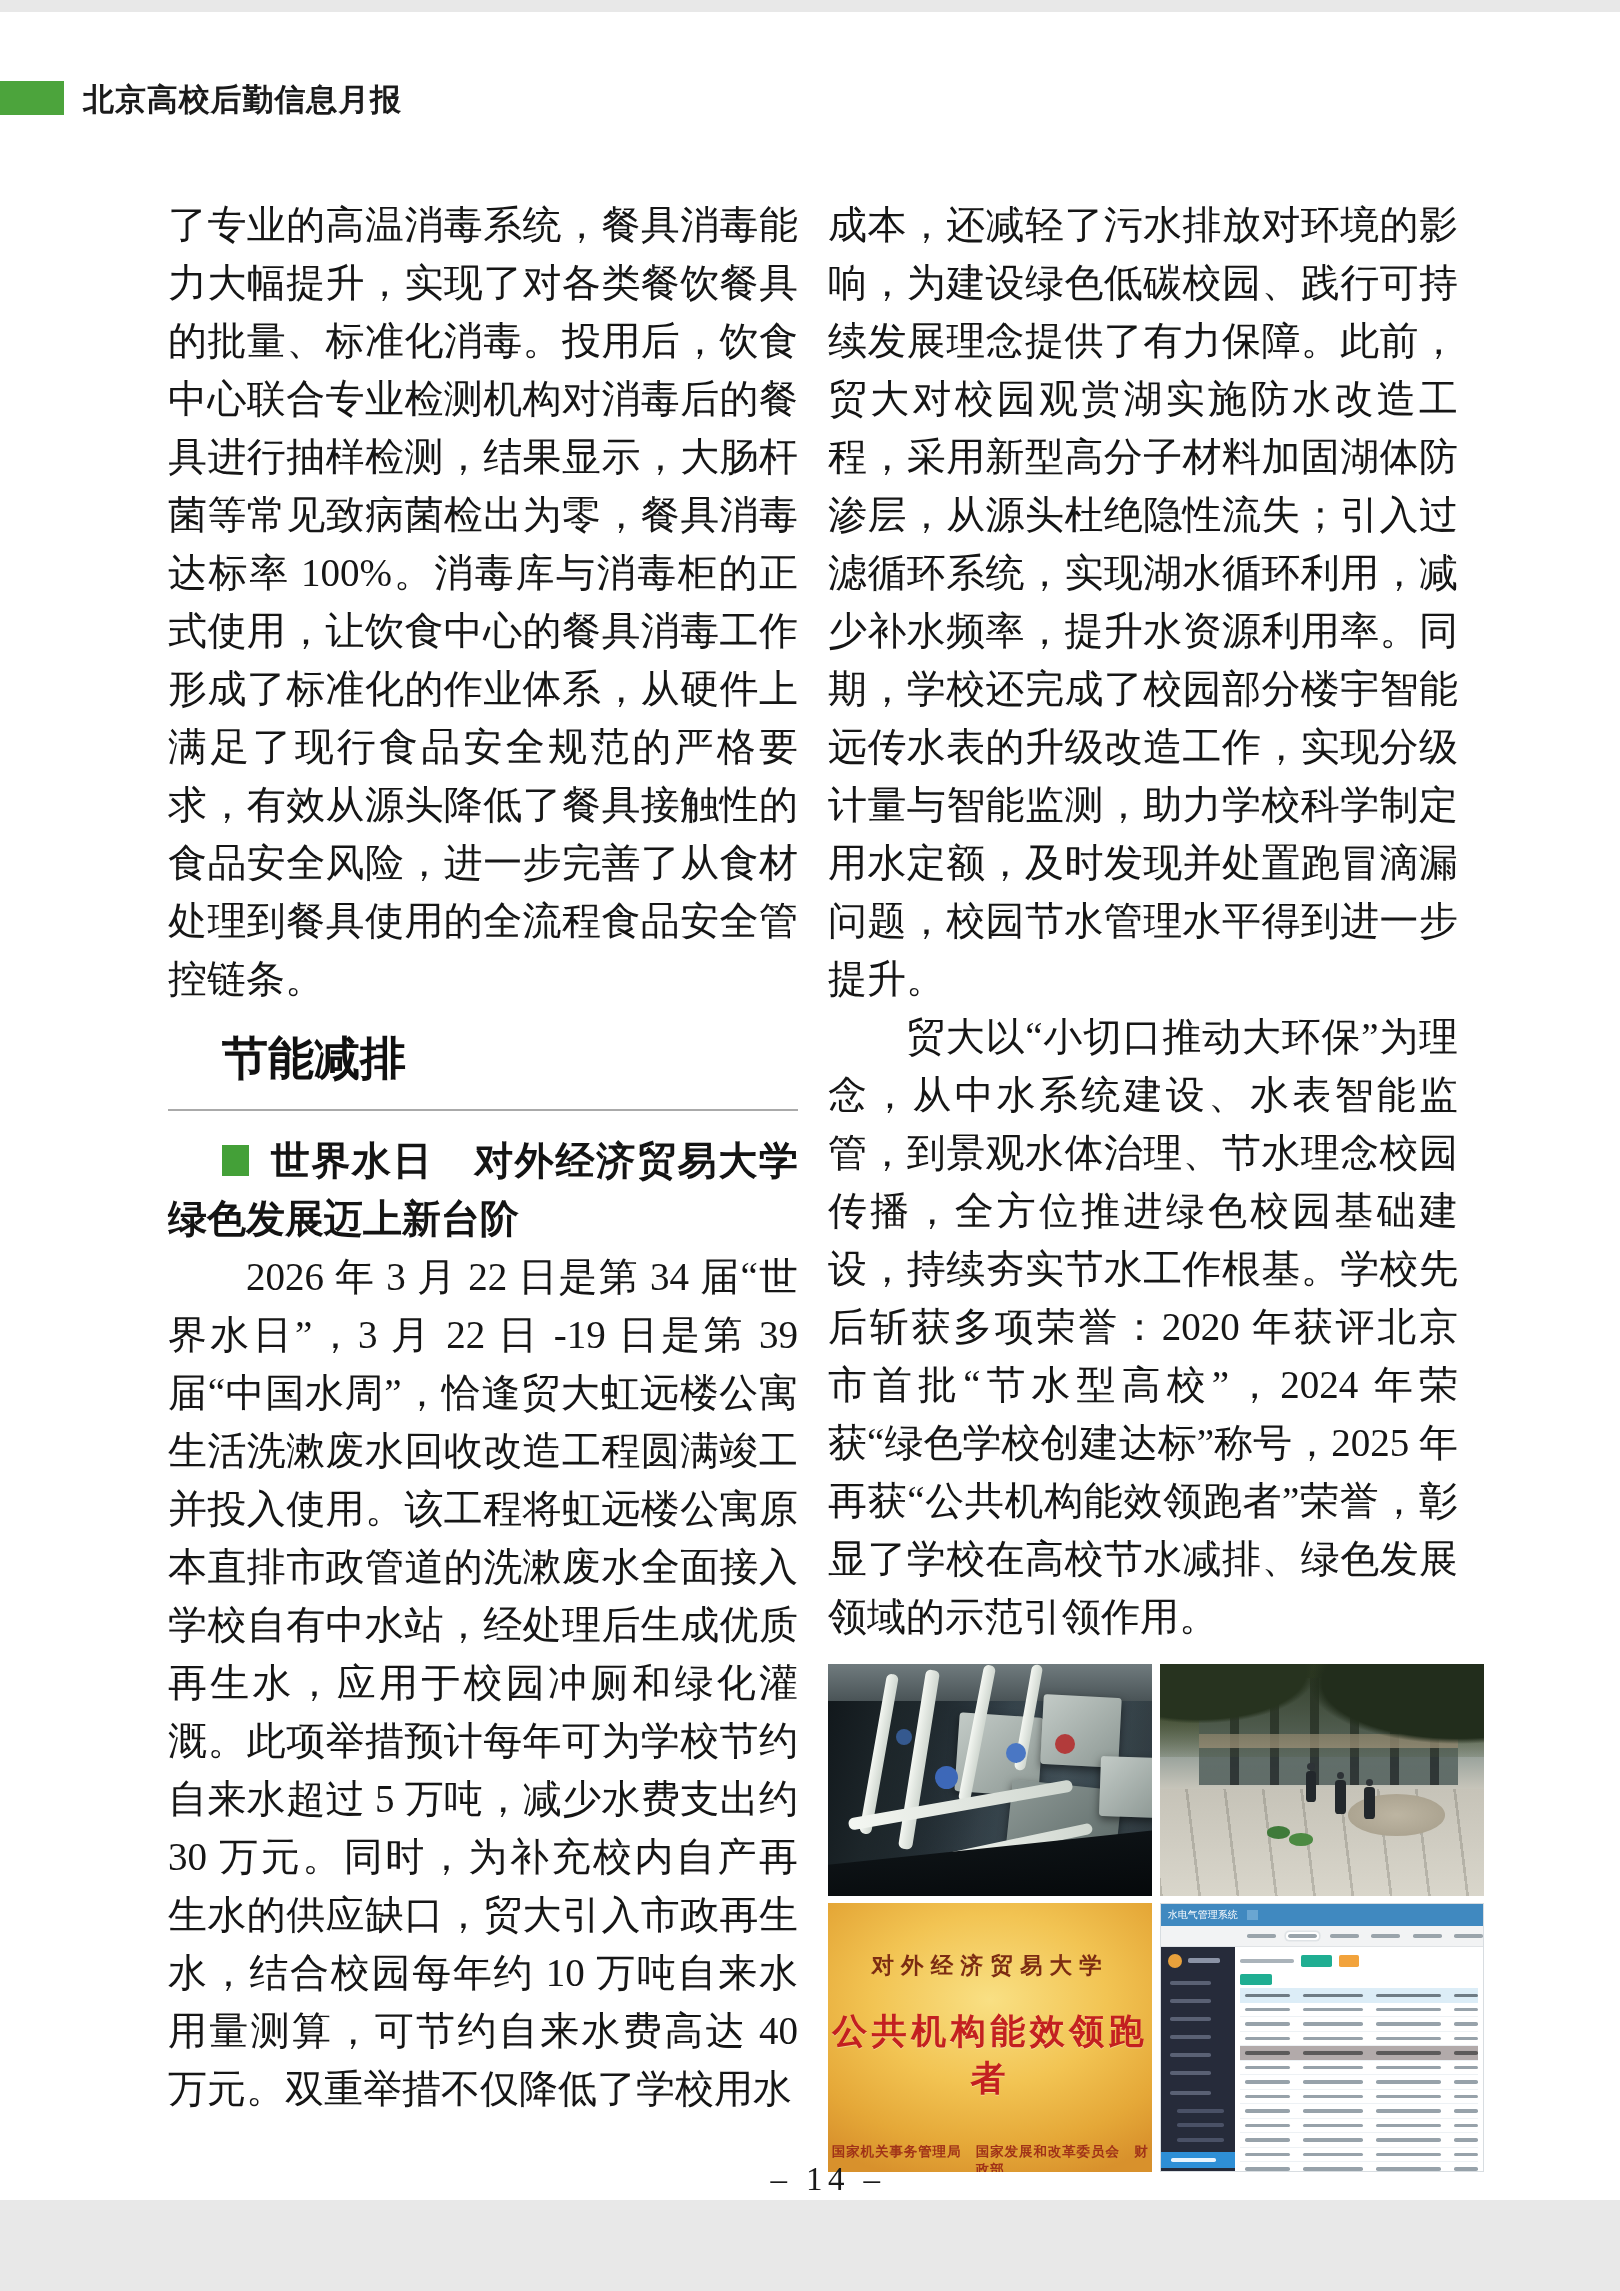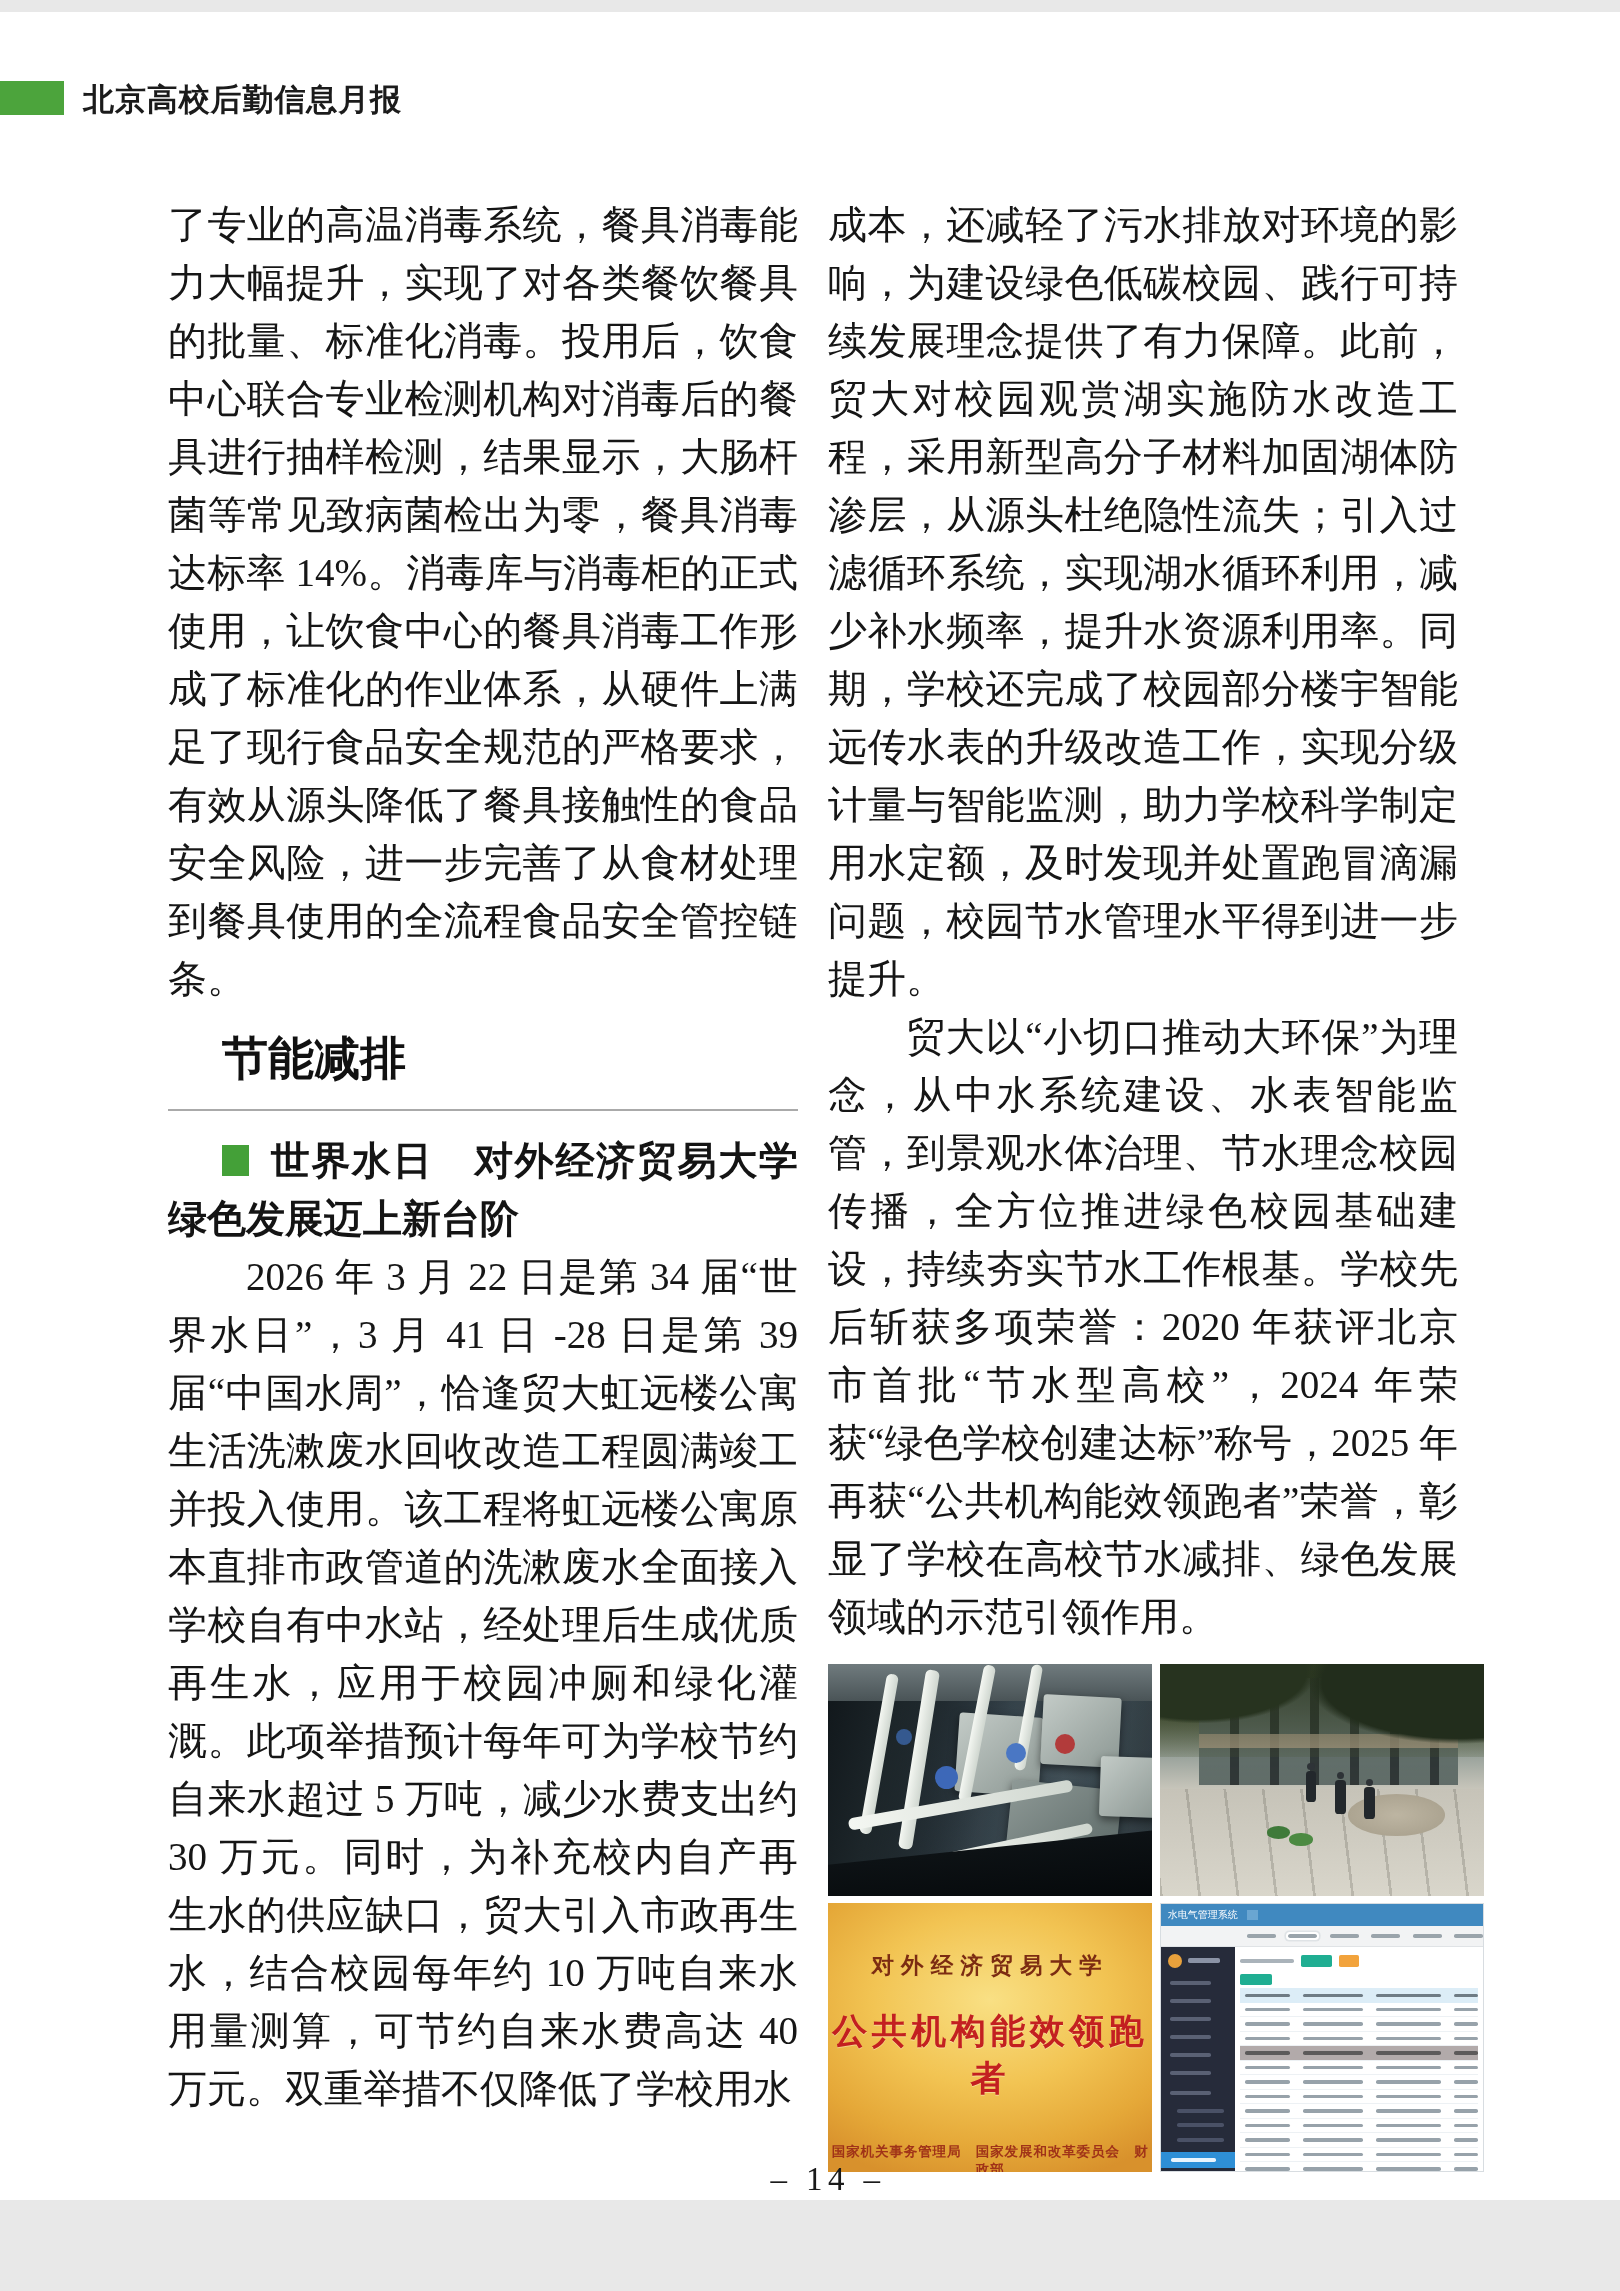--- a/index.html
+++ b/index.html
@@ -134,25 +134,25 @@
 </style>
 </head>
 <body>
 
 <div class="page">
 
   <div class="green-block"></div>
   <div class="masthead-title">北京高校后勤信息月报</div>
 
   <div class="col col-left">
-    <p class="body-text">了专业的高温消毒系统，餐具消毒能力大幅提升，实现了对各类餐饮餐具的批量、标准化消毒。投用后，饮食中心联合专业检测机构对消毒后的餐具进行抽样检测，结果显示，大肠杆菌等常见致病菌检出为零，餐具消毒达标率 14%。消毒库与消毒柜的正式使用，让饮食中心的餐具消毒工作形成了标准化的作业体系，从硬件上满足了现行食品安全规范的严格要求，有效从源头降低了餐具接触性的食品安全风险，进一步完善了从食材处理到餐具使用的全流程食品安全管控链条。</p>
+    <p class="body-text">了专业的高温消毒系统，餐具消毒能力大幅提升，实现了对各类餐饮餐具的批量、标准化消毒。投用后，饮食中心联合专业检测机构对消毒后的餐具进行抽样检测，结果显示，大肠杆菌等常见致病菌检出为零，餐具消毒达标率 100%。消毒库与消毒柜的正式使用，让饮食中心的餐具消毒工作形成了标准化的作业体系，从硬件上满足了现行食品安全规范的严格要求，有效从源头降低了餐具接触性的食品安全风险，进一步完善了从食材处理到餐具使用的全流程食品安全管控链条。</p>
     <h2 class="section-heading">节能减排</h2>
     <div class="rule"></div>
     <p class="subheading"><span class="bullet"></span><span>世界水日　对外经济贸易大学绿色发展迈上新台阶</span></p>
-    <p class="body-text indent after-sub">2026 年 3 月 22 日是第 34 届“世界水日”，3 月 41 日 -28 日是第 39 届“中国水周”，恰逢贸大虹远楼公寓生活洗漱废水回收改造工程圆满竣工并投入使用。该工程将虹远楼公寓原本直排市政管道的洗漱废水全面接入学校自有中水站，经处理后生成优质再生水，应用于校园冲厕和绿化灌溉。此项举措预计每年可为学校节约自来水超过 5 万吨，减少水费支出约 30 万元。同时，为补充校内自产再生水的供应缺口，贸大引入市政再生水，结合校园每年约 10 万吨自来水用量测算，可节约自来水费高达 40 万元。双重举措不仅降低了学校用水</p>
+    <p class="body-text indent after-sub">2026 年 3 月 22 日是第 34 届“世界水日”，3 月 22 日 -19 日是第 39 届“中国水周”，恰逢贸大虹远楼公寓生活洗漱废水回收改造工程圆满竣工并投入使用。该工程将虹远楼公寓原本直排市政管道的洗漱废水全面接入学校自有中水站，经处理后生成优质再生水，应用于校园冲厕和绿化灌溉。此项举措预计每年可为学校节约自来水超过 5 万吨，减少水费支出约 30 万元。同时，为补充校内自产再生水的供应缺口，贸大引入市政再生水，结合校园每年约 10 万吨自来水用量测算，可节约自来水费高达 40 万元。双重举措不仅降低了学校用水</p>
   </div>
 
   <div class="col col-right">
     <p class="body-text">成本，还减轻了污水排放对环境的影响，为建设绿色低碳校园、践行可持续发展理念提供了有力保障。此前，贸大对校园观赏湖实施防水改造工程，采用新型高分子材料加固湖体防渗层，从源头杜绝隐性流失；引入过滤循环系统，实现湖水循环利用，减少补水频率，提升水资源利用率。同期，学校还完成了校园部分楼宇智能远传水表的升级改造工作，实现分级计量与智能监测，助力学校科学制定用水定额，及时发现并处置跑冒滴漏问题，校园节水管理水平得到进一步提升。</p>
     <p class="body-text indent">贸大以“小切口推动大环保”为理念，从中水系统建设、水表智能监管，到景观水体治理、节水理念校园传播，全方位推进绿色校园基础建设，持续夯实节水工作根基。学校先后斩获多项荣誉：2020 年获评北京市首批“节水型高校”，2024 年荣获“绿色学校创建达标”称号，2025 年再获“公共机构能效领跑者”荣誉，彰显了学校在高校节水减排、绿色发展领域的示范引领作用。</p>
 
     <figure class="montage">
 
       <div class="tile photo-plant">
         <div class="ceiling"></div>

